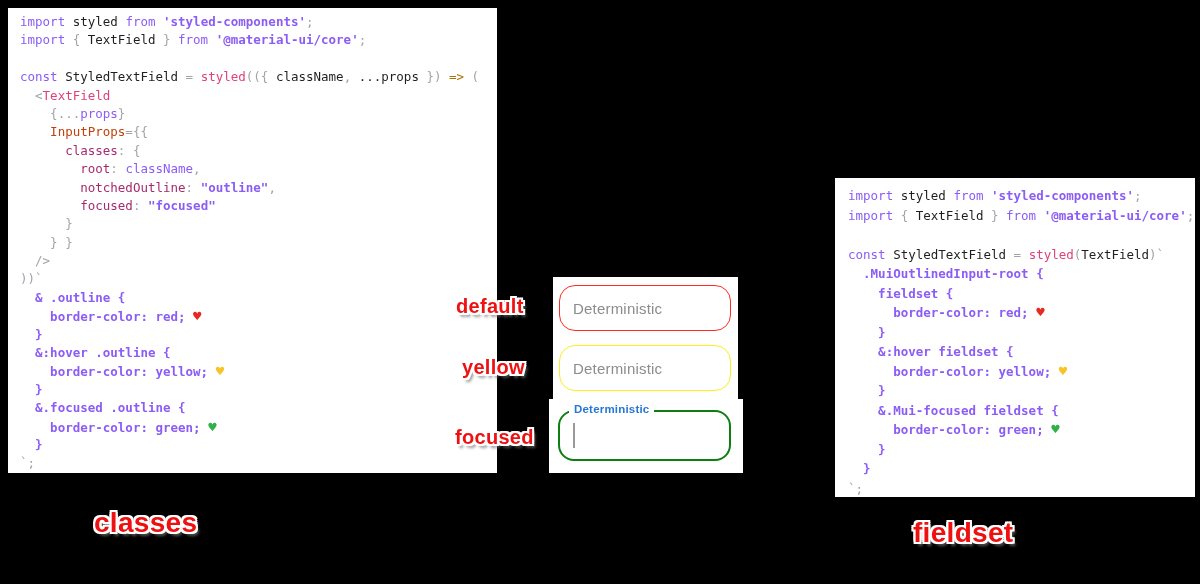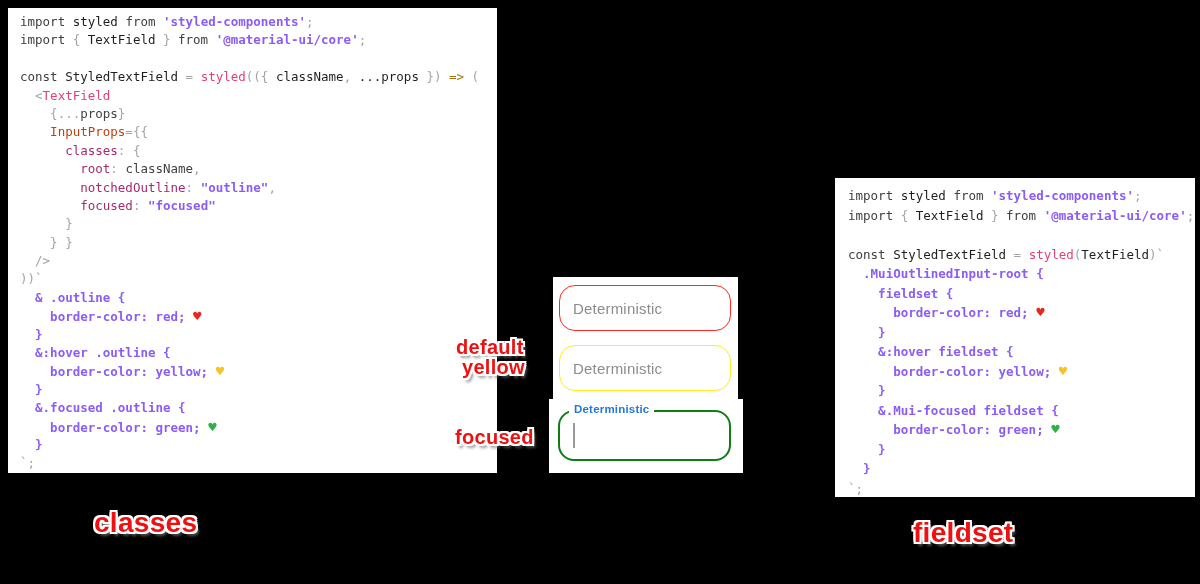--- a/index.html
+++ b/index.html
@@ -10,21 +10,21 @@
   
   .code-block{
     position:absolute;background:#fff;
     font-family:"DejaVu Sans Mono","Liberation Mono",monospace;
     font-size:12.5px;white-space:pre;overflow:hidden;
   }
   .code-classes{left:8px;top:8px;width:489px;height:465px;padding:5px 0 0 12px;box-sizing:border-box;}
   .code-classes .code-line{line-height:18.4px;height:18.4px;}
   .code-globals{left:835px;top:178px;width:360px;height:319px;padding:8px 0 0 13px;box-sizing:border-box;}
   .code-globals .code-line{line-height:19.5px;height:19.5px;}
-  .tok-k{color:#404040;}            
+  .tok-k{color:#8b5cf6;}            
   .tok-t{color:#1f1f1f;}            
   .tok-p{color:#a1a3a8;}            
   .tok-s{color:#8b5cf6;font-weight:bold;}            
   .tok-f{color:#e0417c;}            
   .tok-m{color:#a62a6e;}            
   .tok-o{color:#aa7308;}            
   .tok-a{color:#c2410c;}            
   .tok-hr{color:#e8271f;font-size:14px;}  
   .tok-hy{color:#f7c325;font-size:14px;}  
   .tok-hg{color:#2fb148;font-size:14px;}  
@@ -51,21 +51,21 @@
 
   
   .annot{
     position:absolute;color:#ee1111;font-weight:bold;letter-spacing:.3px;
     font-family:"Liberation Sans",sans-serif;
     text-shadow:
       -2px -2px 0 #fff, 2px -2px 0 #fff, -2px 2px 0 #fff, 2px 2px 0 #fff,
       -2px 0 0 #fff, 2px 0 0 #fff, 0 -2px 0 #fff, 0 2px 0 #fff,
       3px 4px 3px rgba(110,110,110,.85);
   }
-  .annot-default{left:456px;top:295px;font-size:20px;margin-top:41px;}
+  .annot-default{left:456px;top:295px;font-size:20px;}
   .annot-hover{left:462px;top:356px;font-size:20px;}
   .annot-focused{left:455px;top:426px;font-size:20px;}
   .annot-classes{left:94px;top:507px;font-size:28px;}
   .annot-globals{left:913px;top:517px;font-size:28px;}
 </style>
 </head>
 <body>
 
 <div class="canvas">
 

